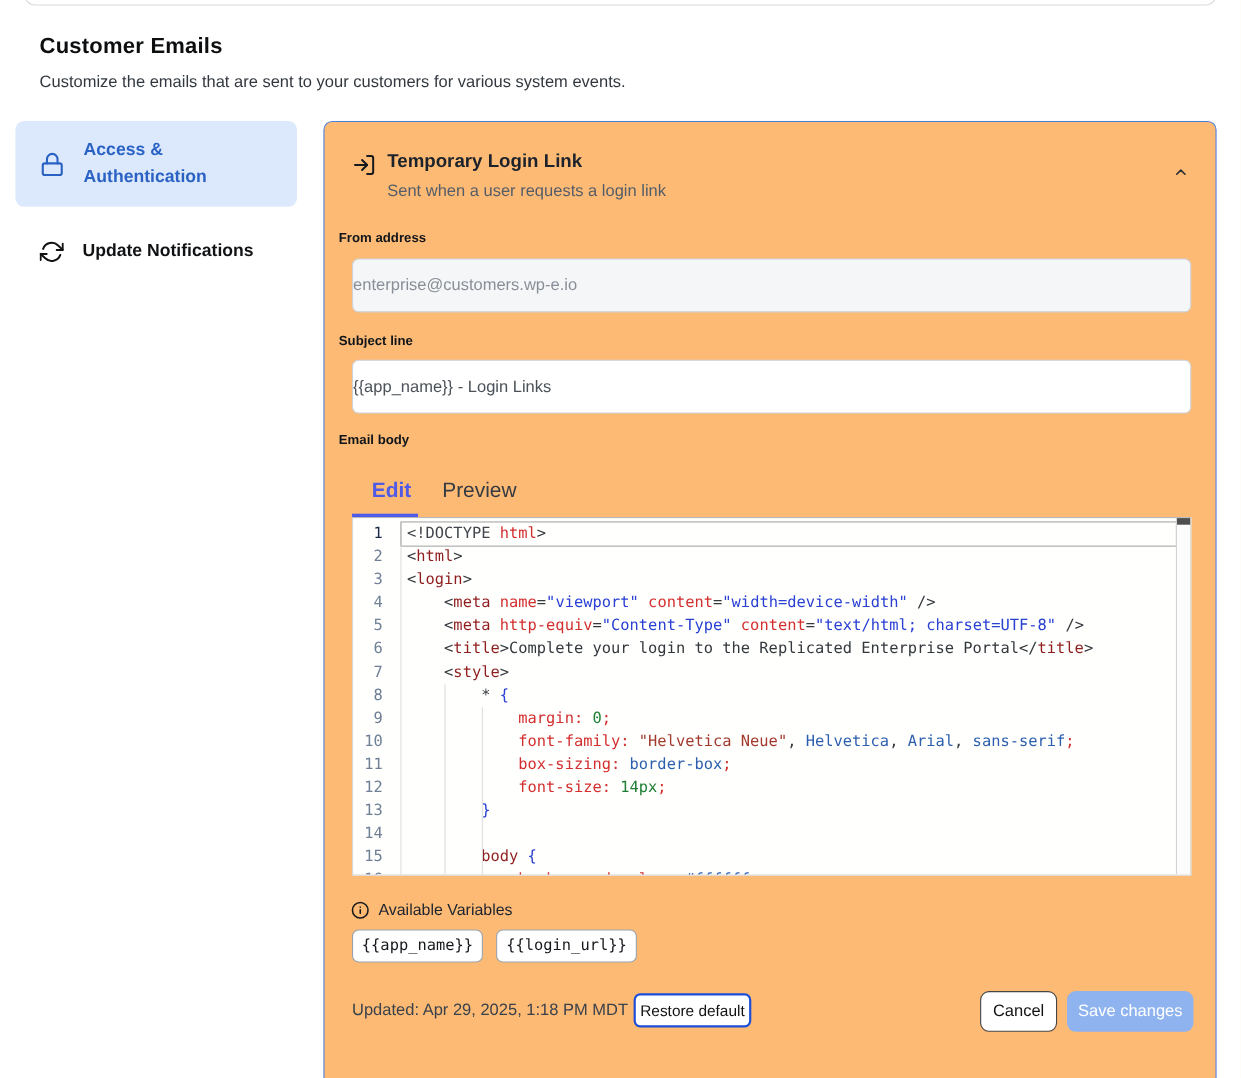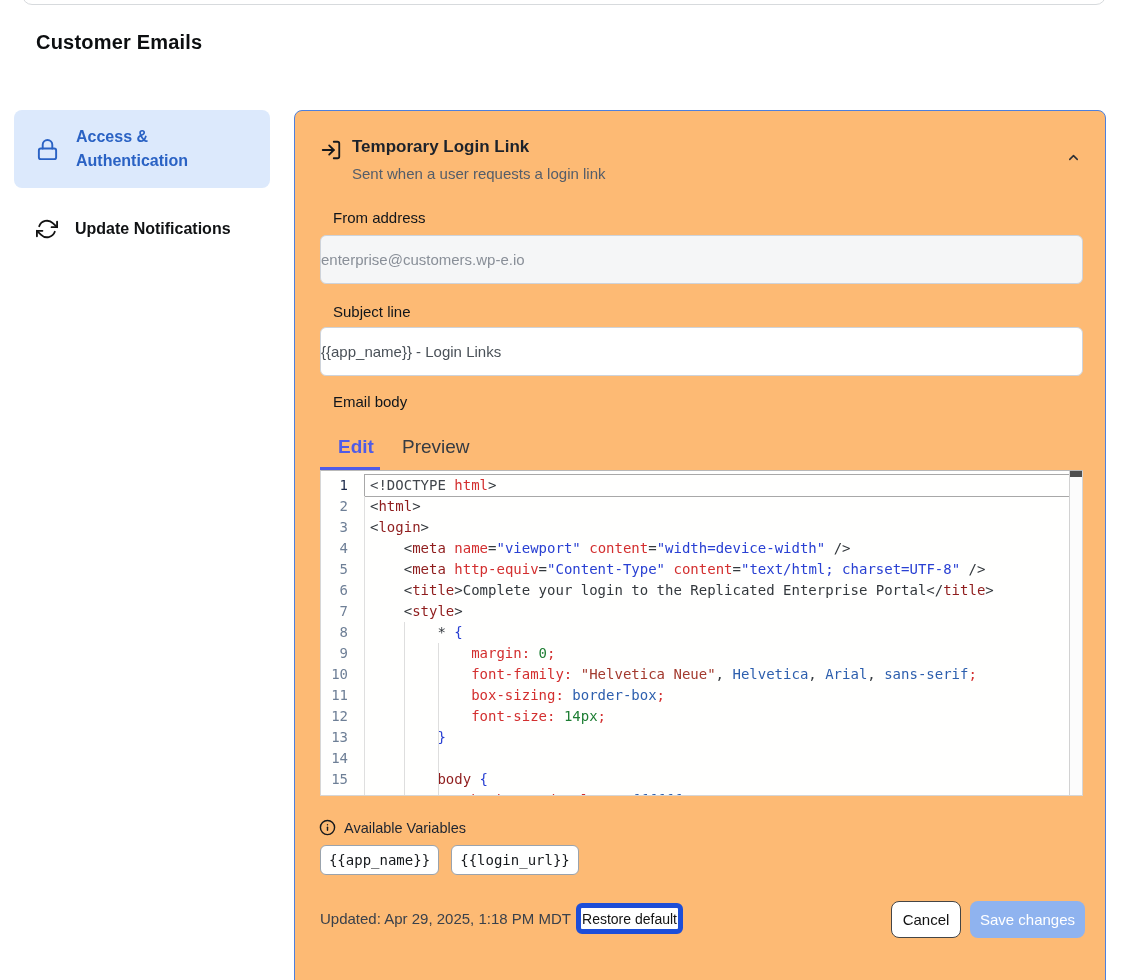--- a/index.html
+++ b/index.html
@@ -27,21 +27,21 @@
   
   .card { left:294px; top:110px; width:812px; height:980px; background:#fdba74;
     border:1px solid #4d80dd; border-radius:8px; }
   .card-inner { position:absolute; inset:0; }
 
   .hdr-icon { left:25px; top:28px; }
   .hdr-title { left:57px; top:26px; font-size:17px; font-weight:700; color:#1c222b; }
   .hdr-sub { left:57px; top:54px; font-size:15px; color:#545d69; }
   .collapse { left:764px; top:36px; width:28px; height:24px; display:flex; align-items:center; justify-content:center; cursor:pointer; }
 
-  .field-label { left:38px; font-size:15px; color:#10151b; }
+  .field-label { left:13px; font-size:12px; color:#10151b;font-weight:bold; }
   .lbl-from { top:98px; } .lbl-subject { top:192px; } .lbl-body { top:282px; }
 
   .text-input { left:25px; width:763px; height:49px; border:1px solid #ced3da; border-radius:6px;
     font-family:"Liberation Sans", sans-serif; font-size:15px; padding:0 0; outline:none; }
   .in-from { top:124px; background:#f5f6f7; color:#898f98; }
   .in-subject { top:216px; background:#ffffff; color:#4a5158; }
 
   
   .tab { top:325px; font-size:19px; cursor:pointer; }
   .tab-edit { left:43px; color:#4f5be7; font-weight:700; }
@@ -75,34 +75,35 @@
   .chip { top:734px; height:30px; background:#fff; border:1px solid #9aa3ad; border-radius:6px;
     display:flex; align-items:center; justify-content:center; font-family:"DejaVu Sans Mono", monospace;
     font-size:14px; color:#15181c; cursor:pointer; }
   .chip-1 { left:25px; width:119px; } .chip-2 { left:156px; width:128px; }
 
   
   .updated { left:25px; top:799px; font-size:15px; color:#3a414b; }
   .btn { display:flex; align-items:center; justify-content:center; cursor:pointer;
     font-family:"Liberation Sans", sans-serif; }
   .btn-restore { left:281px; top:792px; width:107px; height:31px; background:#fff;
-    border:5px solid #1d4ed8; border-radius:6px; font-size:14px; color:#121212; }
+    border:2px solid #1d4ed8; border-radius:6px; font-size:14px; color:#121212; }
   .btn-cancel { left:596px; top:790px; width:70px; height:37px; background:#fff;
     border:1px solid #454545; border-radius:8px; font-size:15px; color:#121212; }
   .btn-save { left:675px; top:790px; width:115px; height:37px; background:#8fb3ef;
     border:none; border-radius:8px; font-size:15px; color:#ffffff; }
 </style>
 </head>
 <body>
 
 <div id="stage">
 
   <div class="abs prev-card"></div>
 
   <div class="abs page-title">Customer Emails</div>
+  <div class="abs page-sub">Customize the emails that are sent to your customers for various system events.</div>
 
   <div class="abs side-item active">
     <span class="side-icon">
       <svg width="23" height="23" viewBox="0 0 24 24" fill="none" stroke="#2a62c4" stroke-width="2" stroke-linecap="round" stroke-linejoin="round">
         <rect x="3" y="11" width="18" height="11" rx="2"></rect>
         <path d="M7 11V7a5 5 0 0 1 10 0v4"></path>
       </svg>
     </span>
     <span class="side-label">Access &amp; Authentication</span>
   </div>

